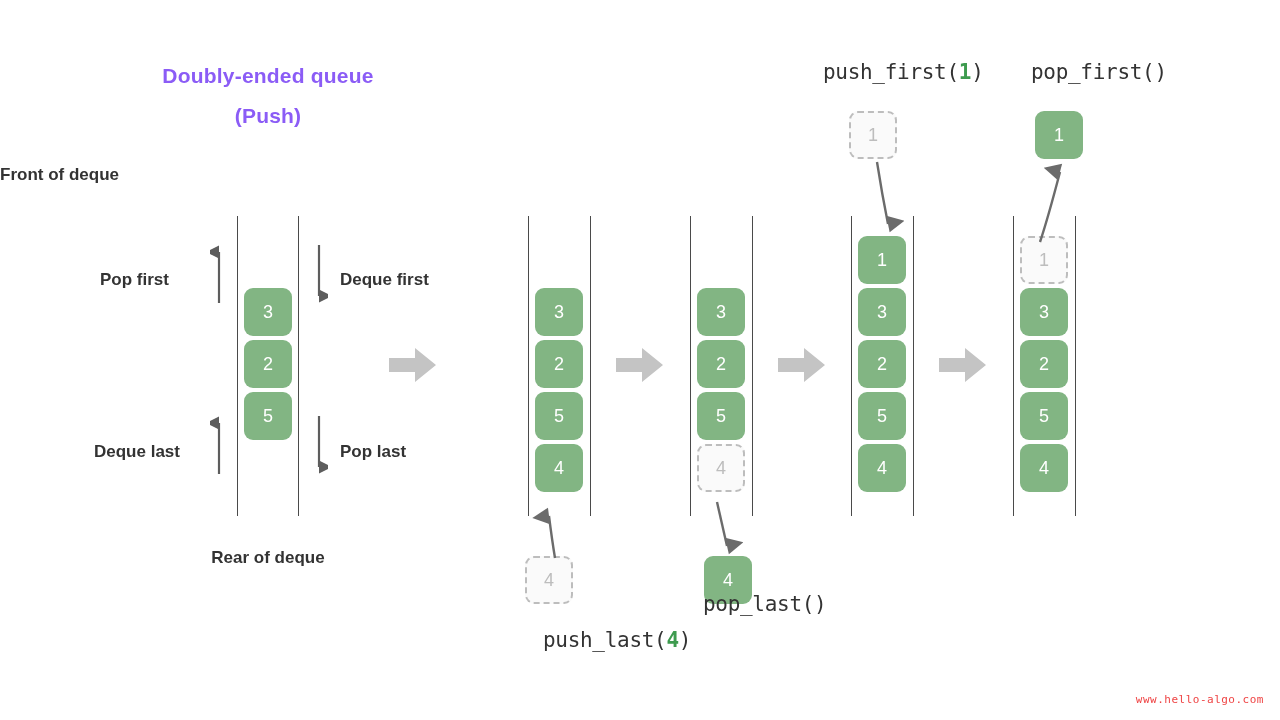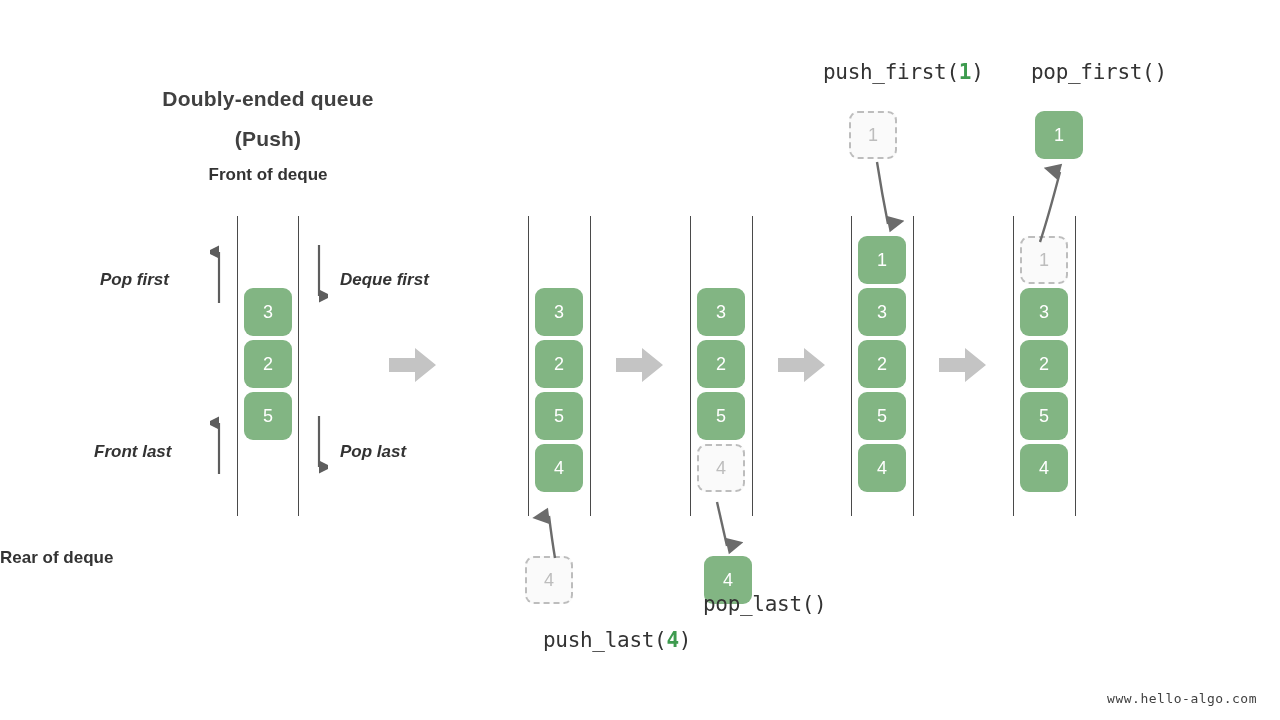--- a/index.html
+++ b/index.html
@@ -16,44 +16,42 @@
     color: #333333;
   }
 
   .abs { position: absolute; }
 
   
   #title-block {
     left: 0; top: 56px;
     width: 536px;
     text-align: center;
-    color: #404040;
+    color: #8b5cf6;
     font-weight: bold;
     font-size: 21px;
     line-height: 40px;
     letter-spacing: 0.2px;
-    margin-top: 23px;
   }
 
   
   .caption {
     font-weight: bold;
     font-size: 17px;
     color: #333333;
     white-space: nowrap;
   }
-  #front-caption { left: 0; top: 165px; width: 536px; text-align: center; }
-  #rear-caption  { left: 0; top: 548px; width: 536px; }
+  #front-caption { left: 0; top: 165px; width: 536px; }
+  #rear-caption  { left: 0; top: 548px; width: 536px; text-align: center; }
 
   .side-label {
     font-weight: bold;
     font-size: 17px;
     color: #333333;
     white-space: nowrap;
-    font-style: italic;
   }
   #label-pop-first  { left: 100px; top: 270px; }
   #label-push-first { left: 340px; top: 270px; }
   #label-push-last  { left: 94px;  top: 442px; }
   #label-pop-last   { left: 340px; top: 442px; }
 
   
   .op-label {
     font-family: "DejaVu Sans Mono", "Liberation Mono", monospace;
     font-size: 21px;
@@ -63,24 +61,24 @@
     text-align: right;
   }
   .op-label .arg { color: #3E9B4F; font-weight: bold; }
   #op-push-first { left: 823px; top: 60px; }
   #op-pop-first  { left: 1031px; top: 60px; }
   #op-push-last  { left: 502px; top: 628px; margin-left: 41px; }
   #op-pop-last   { left: 703px; top: 592px; }
 
   
   #watermark {
-    right: 23px; bottom: 14px;
+    right: 16px; bottom: 14px;
     font-family: "DejaVu Sans Mono", "Liberation Mono", monospace;
-    font-size: 13px;
-    color: #404040;
+    font-size: 11px;
+    color: #ef4444;
     letter-spacing: 0.5px;
   }
 
   
   .rail {
     width: 1px;
     background: #4a4a4a;
   }
 
   
@@ -127,21 +125,21 @@
 <div class="abs" id="title-block">
   <div>Doubly-ended queue</div>
   <div>(Push)</div>
 </div>
 
 <div class="abs caption" id="front-caption">Front of deque</div>
 <div class="abs caption" id="rear-caption">Rear of deque</div>
 
 <div class="abs side-label" id="label-pop-first">Pop first</div>
 <div class="abs side-label" id="label-push-first">Deque first</div>
-<div class="abs side-label" id="label-push-last">Front last</div>
+<div class="abs side-label" id="label-push-last">Deque last</div>
 <div class="abs side-label" id="label-pop-last">Pop last</div>
 
 <div class="abs rail" style="left:237px; top:216px; height:300px;"></div>
 <div class="abs rail" style="left:298px; top:216px; height:300px;"></div>
 
 <svg class="abs thin-arrow" style="left:210px; top:245px;" width="18" height="58" viewBox="0 0 18 58">
   <defs>
       <marker id="mk-up" markerWidth="7" markerHeight="7" refX="3.5" refY="6" orient="auto">
         <path d="M0.5 6 L3.5 0 L6.5 6 Z" fill="#5d5d5d"></path>
       </marker>

